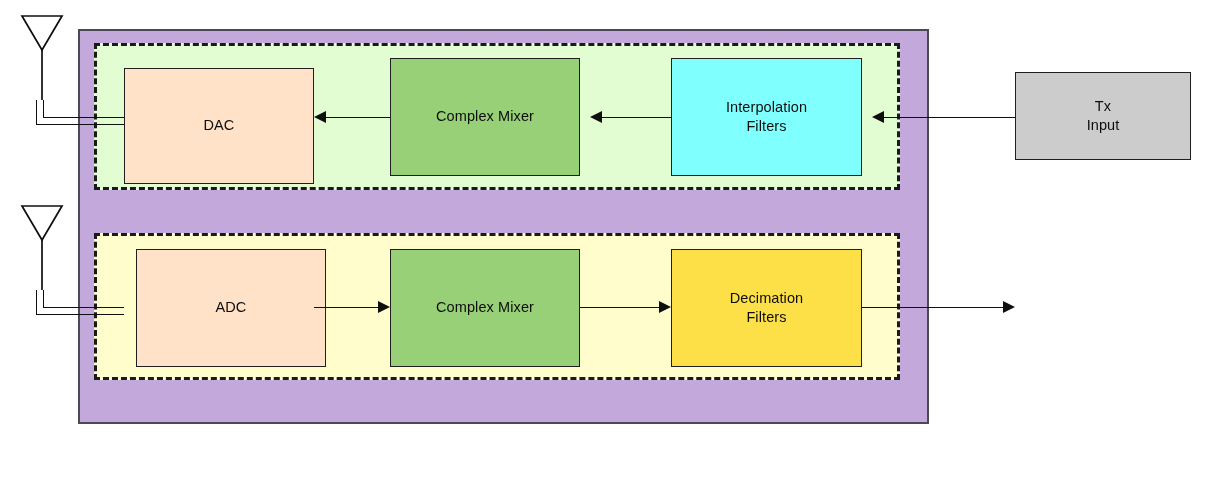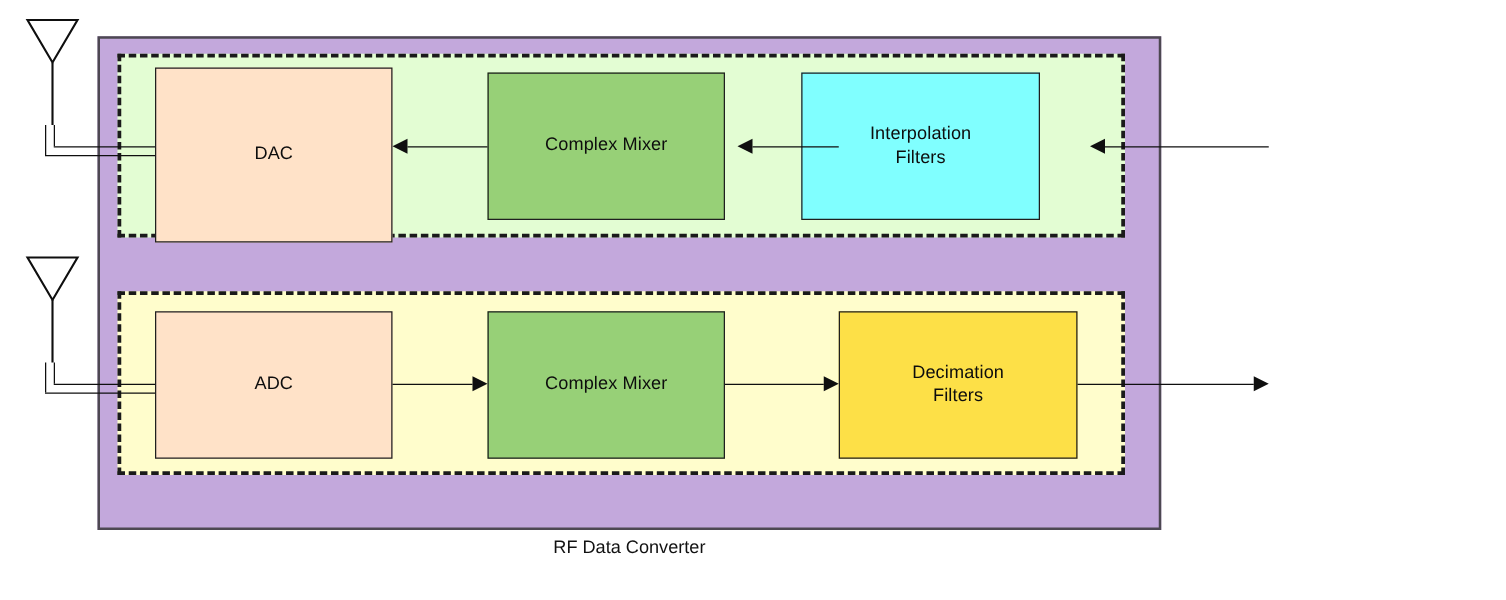--- a/index.html
+++ b/index.html
@@ -46,24 +46,24 @@
     border: 1.6px solid #1f1f1f;
     display: flex;
     align-items: center;
     justify-content: center;
     text-align: center;
     font-size: 14.5px;
     color: #0d0d0d;
     line-height: 1.32;
     letter-spacing: 0.1px;
   }
-  .blk-dac      { left: 124px; top: 54px;  width: 190px; height: 140px; background: #FFE2C8; justify-content: center; }
+  .blk-dac      { left: 124px; top: 68px;  width: 190px; height: 116px; background: #FFE2C8; justify-content: center; }
   .blk-cmix-tx  { left: 390px; top: 58px;  width: 190px; height: 118px; background: #97D077; }
-  .blk-interp   { left: 641px; top: 58px;  width: 191px; height: 118px; background: #80FFFF; }
-  .blk-adc      { left: 124px; top: 249px; width: 190px; height: 118px; background: #FFE2C8; }
+  .blk-interp   { left: 671px; top: 58px;  width: 191px; height: 118px; background: #80FFFF; }
+  .blk-adc      { left: 136px; top: 249px; width: 190px; height: 118px; background: #FFE2C8; }
   .blk-cmix-rx  { left: 390px; top: 249px; width: 190px; height: 118px; background: #97D077; }
   .blk-decim    { left: 671px; top: 249px; width: 191px; height: 118px; background: #fde047; }
 
   .blk-tx-input  { left: 1015px; top: 72px;  width: 176px; height: 88px; background: #CCCCCC; border:1.8px solid #1f1f1f; }
   .blk-rx-output { left: 1015px; top: 262px; width: 176px; height: 88px; background: #CCCCCC; border:1.8px solid #1f1f1f; }
 
   
   .caption {
     left: 78px; top: 430px; width: 851px;
     text-align: center;
@@ -167,17 +167,22 @@
 
   <div class="abs hline" style="left:314px; top:307px; width:64px;"></div>
   <div class="abs arrow-right" style="left:378px; top:301px;"></div>
 
   <div class="abs hline" style="left:580px; top:307px; width:79px;"></div>
   <div class="abs arrow-right" style="left:659px; top:301px;"></div>
 
   <div class="abs hline" style="left:862px; top:307px; width:141px;"></div>
   <div class="abs arrow-right" style="left:1003px; top:301px;"></div>
 
+  <div class="abs block blk-tx-input">
+    <span>
+      <span>Tx</span><br>
+      <span>Input</span>
+    </span>
+  </div>
 
 
-  <div class="abs caption">RF Data Converter</div>
 
 </div>
 
 </body></html>

